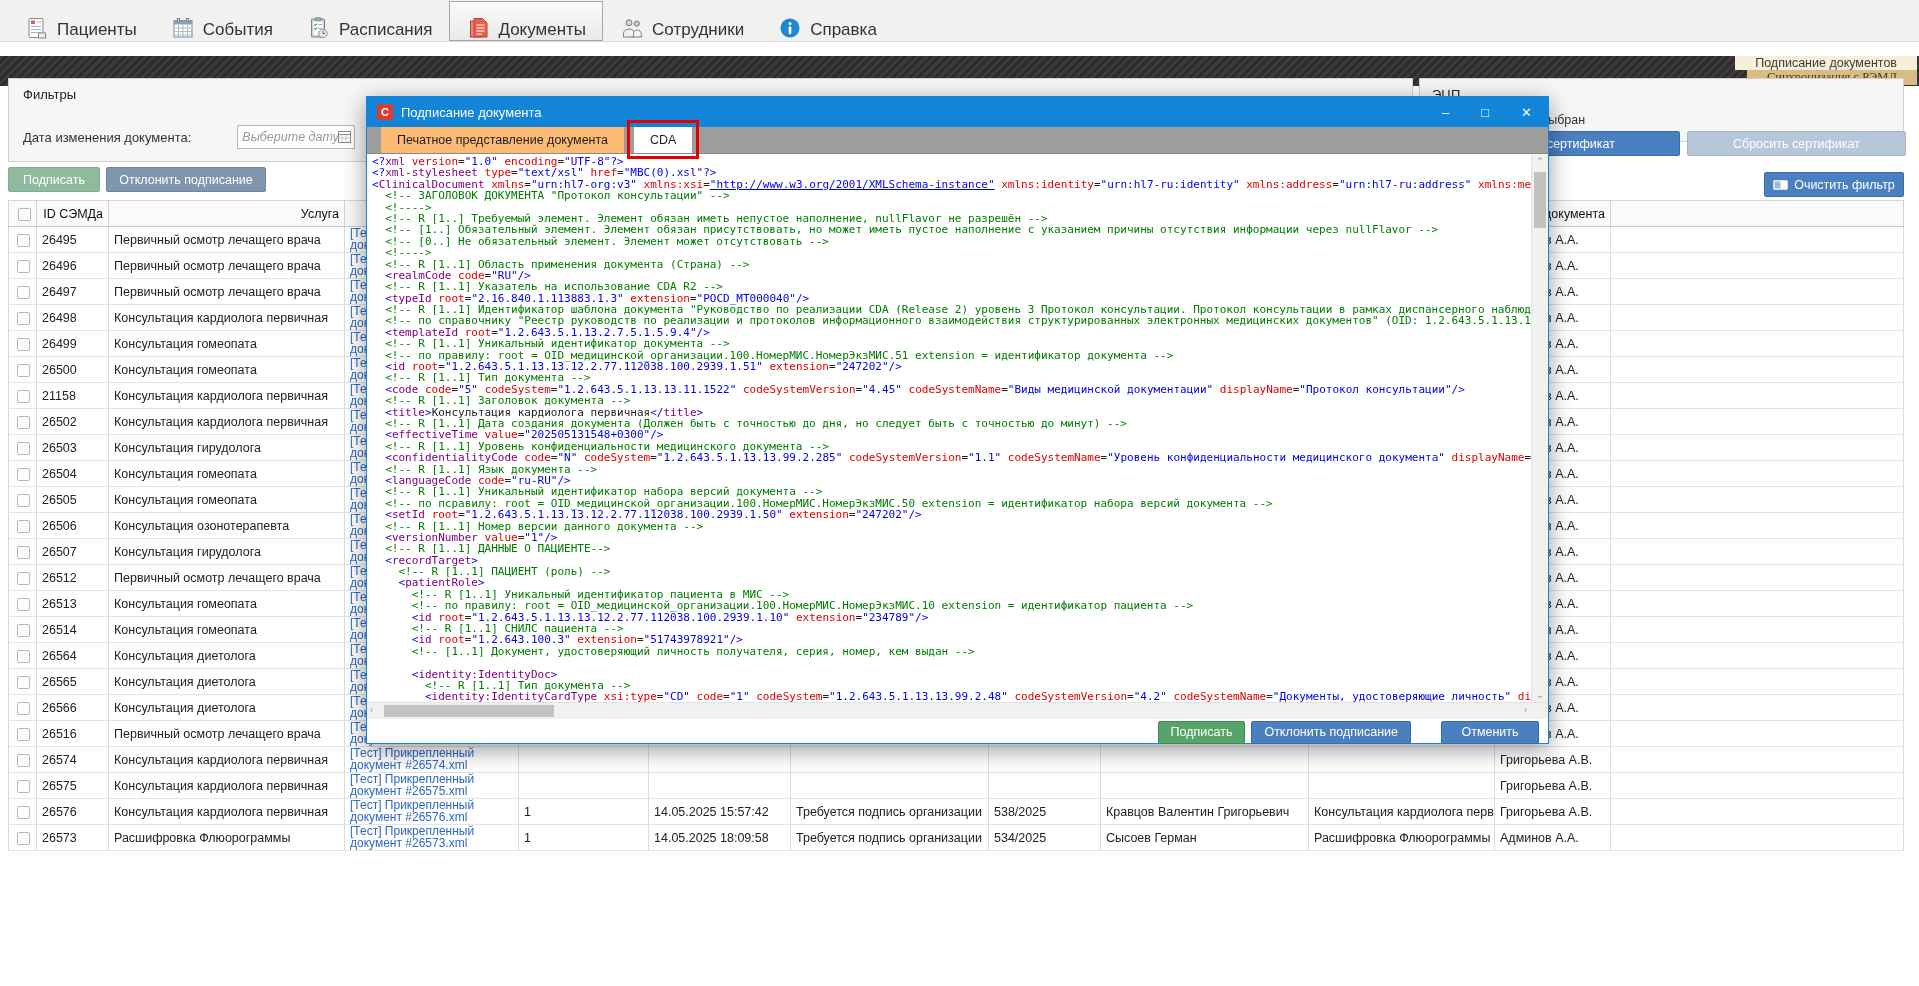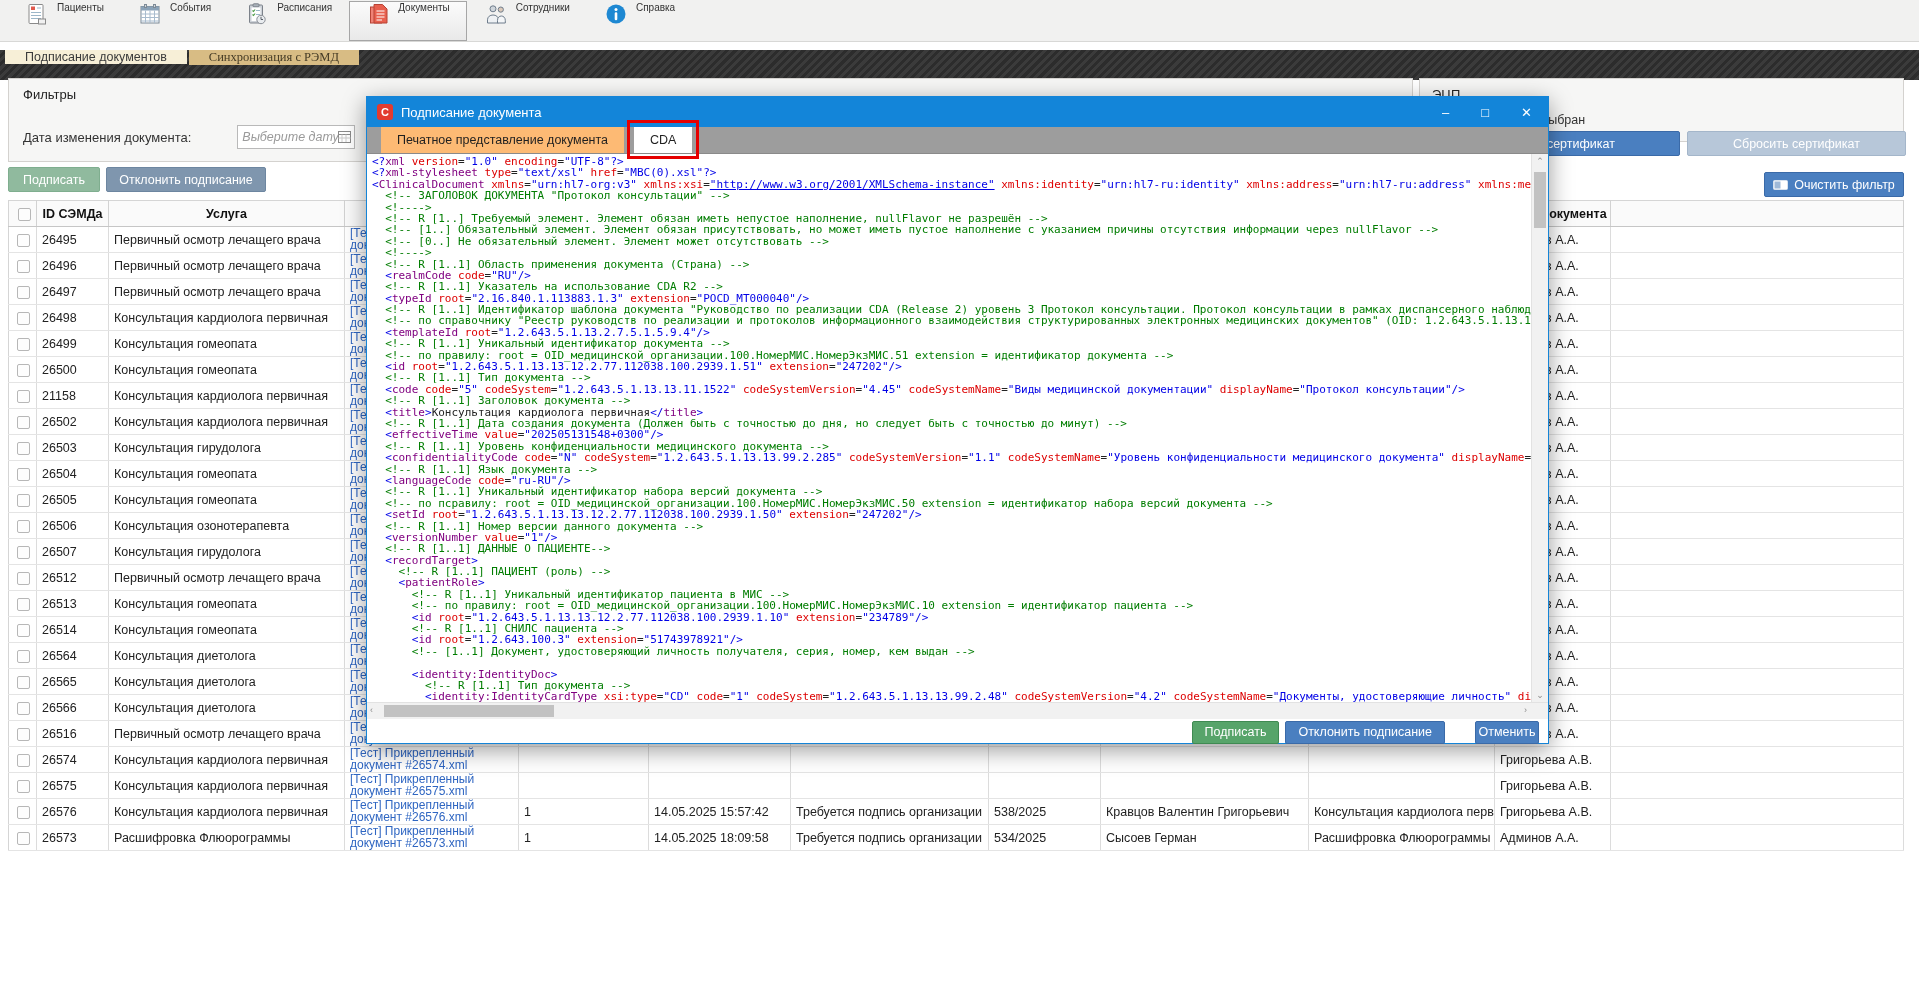--- a/index.html
+++ b/index.html
@@ -3,30 +3,30 @@
 <meta charset="utf-8">
 <style>
   * { margin:0; padding:0; box-sizing:border-box; }
   html,body { width:1919px; height:986px; overflow:hidden; }
   body { font-family:"Liberation Sans", sans-serif; background:#fff; color:#222; }
   #app { position:relative; width:1919px; height:986px; overflow:hidden; background:#fff; }
 
   
   .toolbar { position:absolute; left:0; top:0; width:100%; height:42px; background:#f1f1f0;
              border-bottom:1px solid #d8d8d6; display:flex; align-items:center; padding-left:8px; }
-  .tb-item { display:flex; align-items:flex-start; gap:8px; padding:0 16px; height:40px;
-             font-size:10px; color:#333; border:1px solid transparent; cursor:default; }
+  .tb-item { display:flex; align-items:flex-end; gap:8px; padding:0 16px; height:40px;
+             font-size:17px; color:#333; border:1px solid transparent; cursor:default; }
   .tb-item.active { border:1px solid #a6a6a6; background:linear-gradient(#fbfbfb,#e9e9e9); }
   .tb-icon { width:24px; height:24px; display:inline-flex; }
   .tb-icon svg { width:24px; height:24px; }
 
   
-  .doc-tabs { position:absolute; left:0; top:50px; width:100%; height:30px;
+  .doc-tabs { position:absolute; left:0; top:56px; width:100%; height:30px;
               background:repeating-linear-gradient(135deg,#3b3b3b 0 3px,#2c2c2c 3px 6px);
-              display:flex; align-items:flex-start; padding-left:5px; }
+              display:flex; align-items:flex-end; padding-left:5px;flex-direction:column; }
   .ptab { display:flex; align-items:center; padding:0 20px; font-size:12.5px; margin-right:2px; }
   .ptab.active { background:#f7efd7; color:#3b3b3b; }
   .ptab.inactive { background:#d8bc84; color:#453b25;font-family:Liberation Serif, serif; }
 
   
   .panel { position:absolute; background:#f6f6f5; border:1px solid #d4d2cf; }
   .filters-box { left:8px; top:78px; width:1405px; height:84px; }
   .panel-title { position:absolute; left:14px; top:8px; font-size:13px; font-weight:normal; color:#222; }
   .filters-row { position:absolute; left:14px; top:46px; display:flex; align-items:center; font-size:13px; color:#333;gap:30px; }
   .inp { height:24px; border:1px solid #b9b9b9; background:#fff; font-size:12.5px; padding:0 4px;
@@ -48,21 +48,21 @@
   .btn-slate  { background:#7f96ae; border-color:#6d86a0; }
   .btn-green  { background:#57a46a; border-color:#3f8a52; }
 
   .search-row { position:absolute; left:1419px; top:172px; width:485px; display:flex; justify-content:space-between; gap:8px; }
   .action-row { position:absolute; left:8px; top:167px; display:flex; gap:6px; }
 
   
   .grid { position:absolute; left:8px; top:200px; width:1896px; border-collapse:collapse; table-layout:fixed;
           border:1px solid #d5d5d5; background:#fff; }
   .grid th { height:26px; background:#fafafa; border-right:1px solid #d2d2d2; border-bottom:1px solid #c6c6c6;
-             font-size:12.5px; font-weight:bold; text-align:center; padding:0 5px; color:#111;
+             font-size:12.5px; font-weight:normal; text-align:right; padding:0 5px; color:#111;
              white-space:nowrap; overflow:hidden; }
   .grid td { height:24px; border-right:1px solid #dcdcdc; border-bottom:1px solid #e4e4e4;
              font-size:12.5px; padding:0 5px; white-space:nowrap; overflow:hidden; color:#222; }
   .grid td.filecell { white-space:normal; }
   .cb { display:inline-block; width:13px; height:13px; border:1px solid #b7b7b7; background:#fdfdfd;
         border-radius:2px; vertical-align:middle; margin-left:3px; }
   .doclink { color:#2f66c2; font-size:12px; line-height:12px; display:inline-block; cursor:pointer; }
 
   
   .modal { position:absolute; left:366px; top:96px; width:1183px; height:648px; background:#fff;
@@ -649,17 +649,17 @@
       </div>
     </div>
     <div class="m-hscroll">
       <div class="hs-left">‹</div>
       <div class="hs-thumb"></div>
       <div class="hs-right">›</div>
     </div>
     <div class="m-footer">
       <button class="btn btn-green">Подписать</button>
       <button class="btn btn-blue">Отклонить подписание</button>
-      <button class="btn btn-blue gap-left" style="width:64px;">Отменить</button>
+      <button class="btn btn-blue gap-left" style="width:98px;">Отменить</button>
     </div>
   </div>
 
 </div>
 
 </body></html>

